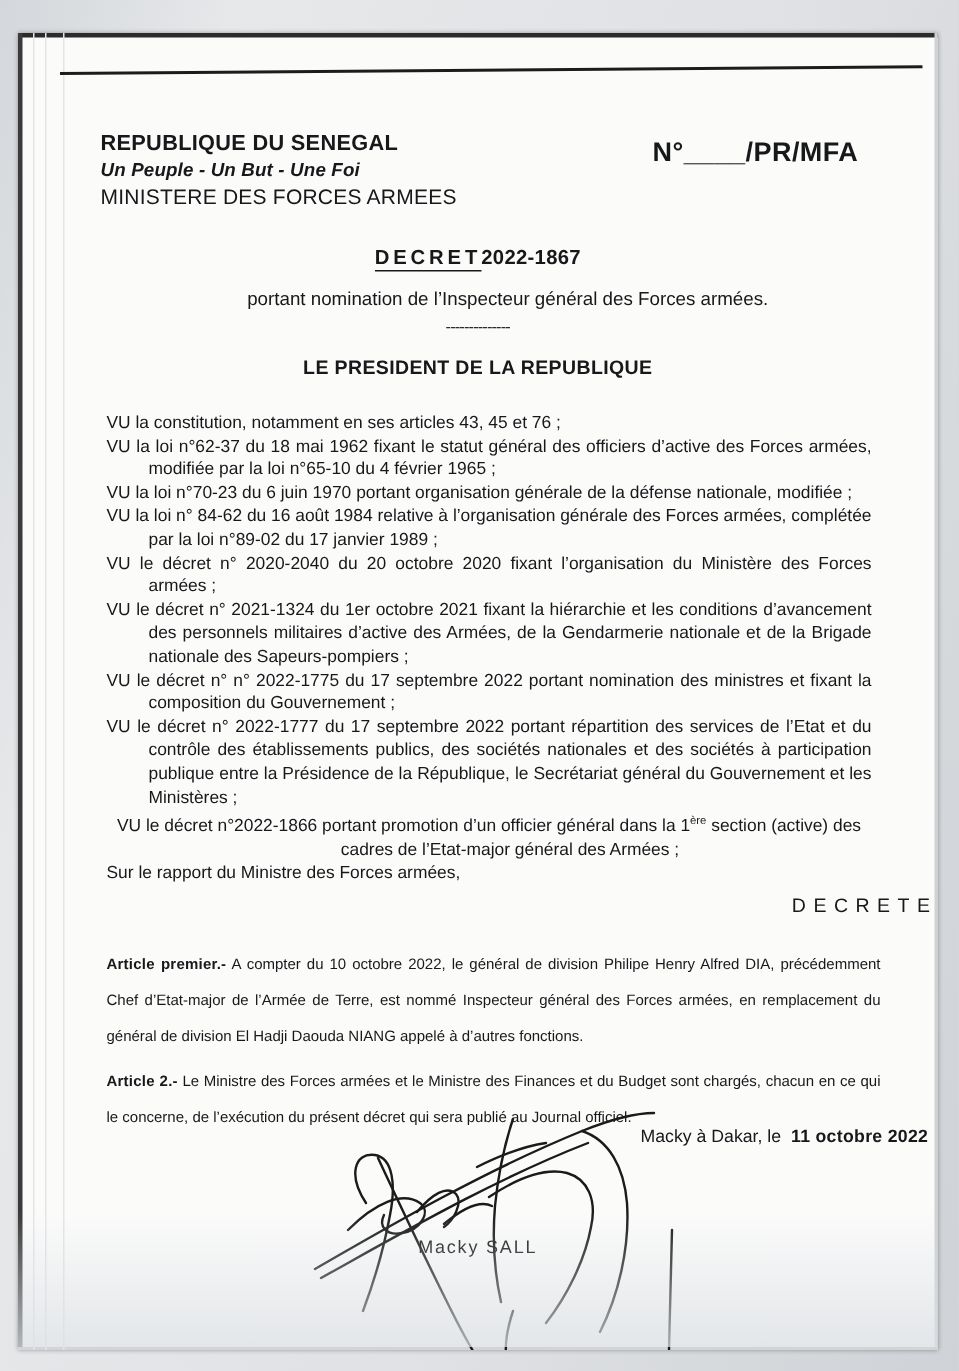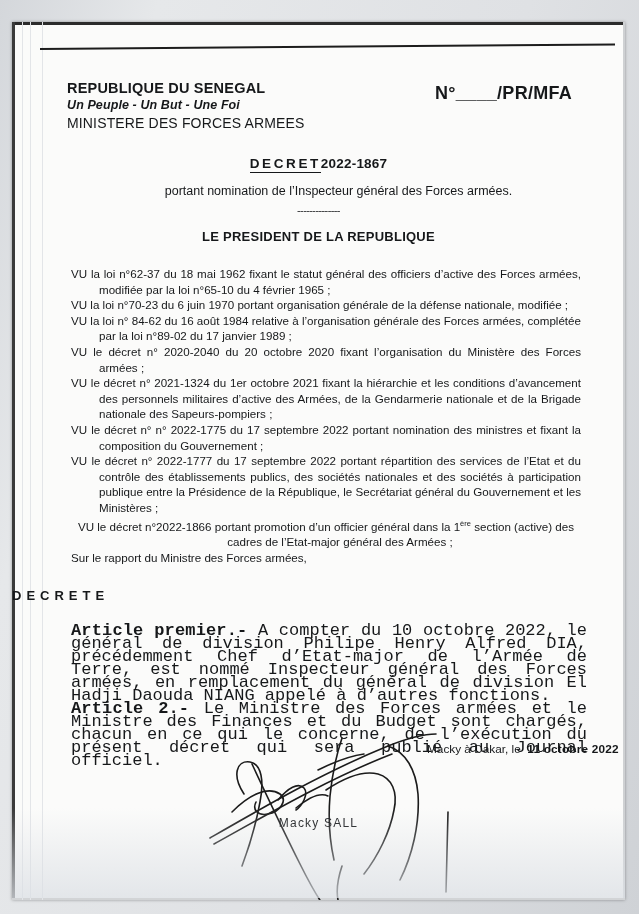--- a/index.html
+++ b/index.html
@@ -73,21 +73,21 @@
     top: 26px;
     width: 575px;
     height: 2px;
     background: #1c1c1c;
     transform: rotate(-0.45deg);
     transform-origin: left center;
   }
 
   .content {
     position: absolute;
-    left: 0; top: 4px;
+    left: 0; top: 12px;
     width: 613px;
     height: 878px;
     color: #16181a;
   }
 
   
   .letterhead {
     position: absolute;
     left: 55px;
     top: 54px;
@@ -187,35 +187,34 @@
     text-indent: 0;
     text-align: left;
   }
   sup.ord { font-size: 7.5px; vertical-align: super; }
 
   
   .decrete {
     position: absolute;
     left: 0; right: 0;
     top: 562px;
-    text-align: left;
+    text-align: right;
     font-size: 13px;
-    font-weight: bold;
+    font-weight: normal;
     letter-spacing: 5px;
   }
 
   
   .article {
     position: absolute;
     left: 59px;
     width: 516px;
-    font-size: 17px;
-    line-height: 13px;
+    font-size: 10px;
+    line-height: 24px;
     text-align: justify;
-    font-family: Liberation Mono, monospace;
   }
   .article.a1 { top: 598px; }
   .article.a2 { top: 676px; }
   .article .lead {
     font-weight: bold;
     letter-spacing: 0.15px;
   }
 
   
   .place-date {
@@ -274,20 +273,21 @@
 
     <div class="decree-line">
       <span class="decree-word">DECRET</span><span class="decree-num">2022-1867</span>
     </div>
     <div class="decree-sub">portant nomination de l’Inspecteur général des Forces armées.</div>
     <div class="sub-dashes">--------------</div>
 
     <div class="president">LE PRESIDENT DE LA REPUBLIQUE</div>
 
     <div class="vu-block">
+      <p class="vu">VU la constitution, notamment en ses articles 43, 45 et 76 ;</p>
       <p class="vu">VU la loi n°62-37 du 18 mai 1962 fixant le statut général des officiers d’active des Forces armées, modifiée par la loi n°65-10 du 4 février 1965 ;</p>
       <p class="vu">VU la loi n°70-23 du 6 juin 1970 portant organisation générale de la défense nationale, modifiée ;</p>
       <p class="vu">VU la loi n° 84-62 du 16 août 1984 relative à l’organisation générale des Forces armées, complétée par la loi n°89-02 du 17 janvier 1989 ;</p>
       <p class="vu">VU le décret n° 2020-2040 du 20 octobre 2020 fixant l’organisation du Ministère des Forces armées ;</p>
       <p class="vu">VU le décret n° 2021-1324 du 1er octobre 2021 fixant la hiérarchie et les conditions d’avancement des personnels militaires d’active des Armées, de la Gendarmerie nationale et de la Brigade nationale des Sapeurs-pompiers ;</p>
       <p class="vu">VU le décret n° n° 2022-1775 du 17 septembre 2022 portant nomination des ministres et fixant la composition du Gouvernement ;</p>
       <p class="vu">VU le décret n° 2022-1777 du 17 septembre 2022 portant répartition des services de l’Etat et du contrôle des établissements publics, des sociétés nationales et des sociétés à participation publique entre la Présidence de la République, le Secrétariat général du Gouvernement et les Ministères ;</p>
       <p class="vu nojust"><span>VU le décret  n°2022-1866 portant promotion d’un officier général dans la 1</span><sup class="ord">ère</sup><span> section (active) des cadres de l’Etat-major général des Armées ;</span></p>
       <p class="rapport">Sur le rapport du Ministre des Forces armées,</p>
     </div>

